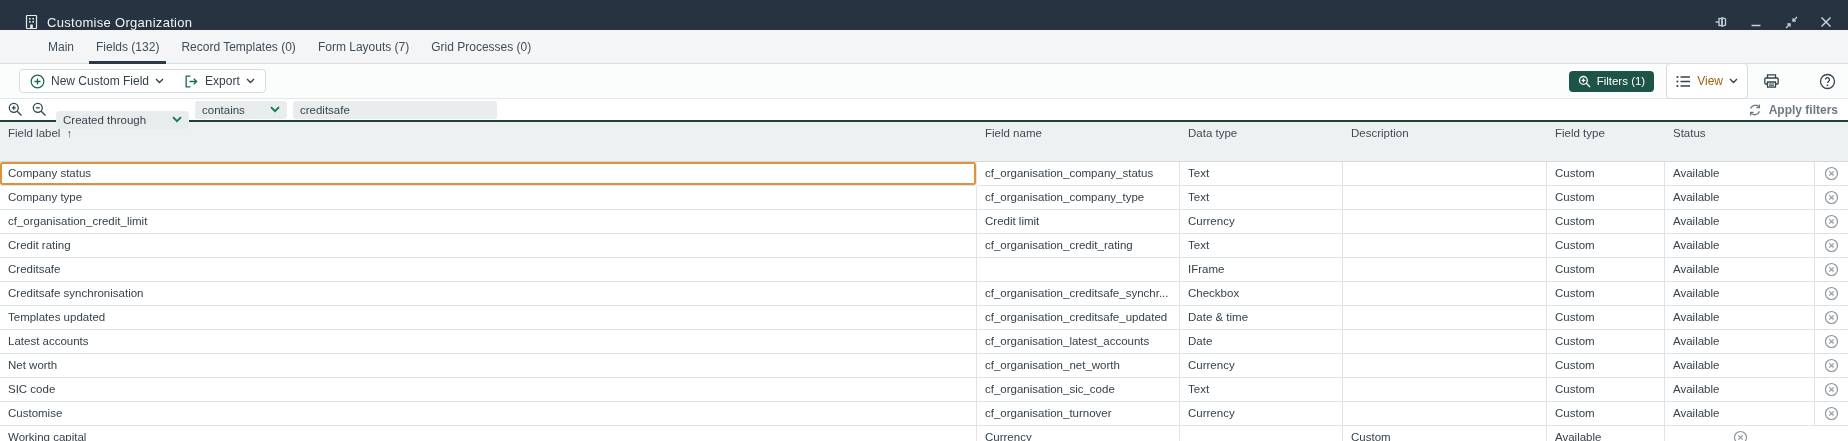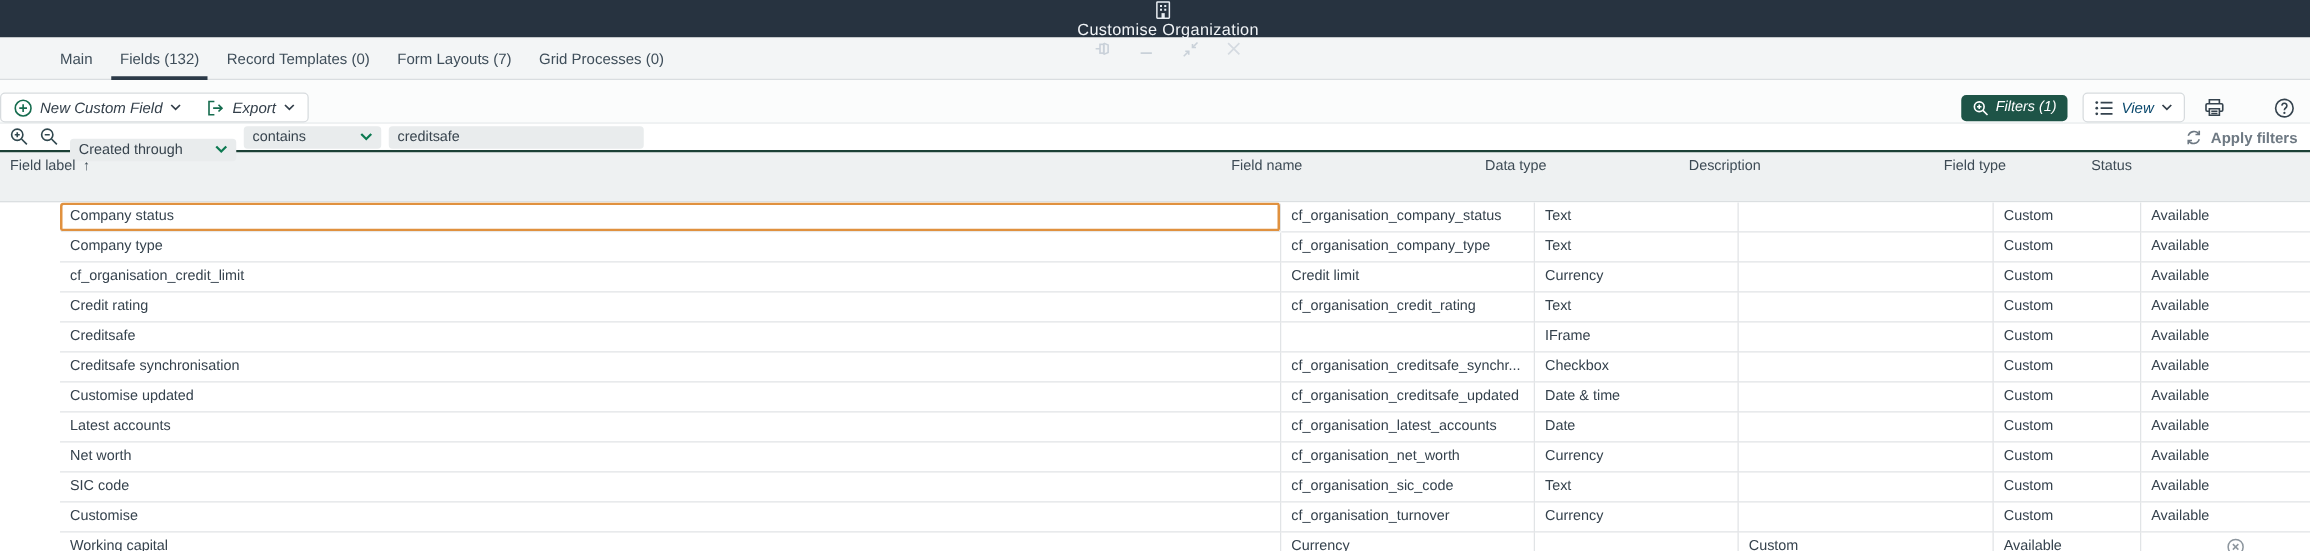--- a/index.html
+++ b/index.html
@@ -1,61 +1,61 @@
 <!DOCTYPE html>
 <html><head>
 <meta charset="utf-8">
 <style>
   * { margin:0; padding:0; box-sizing:border-box; }
   html,body { width:1848px; height:441px; overflow:hidden; }
   body { font-family:"Liberation Sans", sans-serif; background:#fff; color:#35424d; }
 
   
-  .titlebar { height:30px; background:#273340; display:flex; align-items:center; padding:0 14px 0 35px;flex-direction:column; }
+  .titlebar { height:30px; background:#273340; display:flex; align-items:flex-end; padding:0 14px 0 24px; }
   .titlebar .app-icon { display:flex; margin-right:8px; }
   .titlebar .title { color:#f1f4f7; font-size:13px; letter-spacing:.3px; }
   .titlebar .spacer { flex:1; }
   .win-controls { display:flex; align-items:center; gap:19px; }
   .win-btn { display:flex; align-items:center; justify-content:center; width:16px; height:16px; cursor:pointer; }
 
   
   .tabbar { height:34px; background:#f3f5f6; display:flex; align-items:stretch; padding-left:37px; border-bottom:1px solid #d9dde0; }
   .tab { position:relative; display:flex; align-items:center; padding:0 11px; font-size:12px; color:#3f4e5a; cursor:pointer; }
   .tab.active::after { content:""; position:absolute; left:4px; right:4px; bottom:-1px; height:3px; background:#2c3a48; }
 
   
-  .toolbar { height:35px; background:#fbfcfc; display:flex; align-items:flex-end; padding:0 10px 0 0; border-bottom:1px solid #e4e7e9;font-style:italic; }
+  .toolbar { height:35px; background:#fbfcfc; display:flex; align-items:center; padding:0 10px 0 19px; border-bottom:1px solid #e4e7e9; }
   .btn-group { display:flex; align-items:center; height:24px; background:#fff; border:1px solid #d7dbde; border-radius:4px; }
   .tool-btn { display:flex; align-items:center; gap:6px; padding:0 10px; height:100%; font-size:12px; color:#333f4a; cursor:pointer; white-space:nowrap; }
   .toolbar .spacer { flex:1; }
   .right-tools { display:flex; align-items:center; gap:12px;margin-left:17px; }
   .filters-pill { display:flex; align-items:center; gap:6px; height:21px; padding:0 9px; background:#1e5447; border-radius:4px; color:#fff; font-size:11.5px; cursor:pointer; }
-  .view-btn { display:flex; align-items:center; gap:6px; height:24px; padding:0 9px; background:#fff; border:1px solid #d7dbde; border-radius:4px; font-size:12px; color:#0c4a6e; cursor:pointer; }
+  .view-btn { display:flex; align-items:center; gap:6px; height:36px; padding:0 9px; background:#fff; border:1px solid #d7dbde; border-radius:4px; font-size:12px; color:#a16207; cursor:pointer; }
   .icon-btn { display:flex; align-items:center; justify-content:center; width:22px; height:22px; cursor:pointer; }
   .right-tools .gap { width:10px; }
 
   
   .filterbar { height:21px; background:#fff; display:flex; align-items:center; padding:0 10px 0 8px; }
   .mag-btn { display:flex; align-items:center; margin-right:9px; cursor:pointer; }
   .pill-select { display:flex; align-items:center; justify-content:space-between; height:18px; background:#e9eced; border-radius:3px; font-size:11.5px; color:#38444e; padding:0 7px; margin-right:6px; cursor:pointer; }
   .pill-select.field { width:133px;margin-top:20px; }
-  .pill-select.operator { width:110px; }
+  .pill-select.operator { width:92px; }
   .filter-input { width:204px; height:18px; background:#e9eced; border:none; border-radius:3px; font-family:"Liberation Sans",sans-serif; font-size:11.5px; color:#38444e; padding:0 7px; outline:none; }
   .filterbar .spacer { flex:1; }
   .apply-filters { display:flex; align-items:center; gap:7px; font-size:12px; color:#6e7983; cursor:pointer;font-weight:bold; }
 
   .dark-divider { height:2px; background:#1c4136; }
 
   
   .grid-row { display:grid; grid-template-columns:977px 203px 163px 204px 118px 150px 33px; }
   .thead { height:40px; background:#eef1f2; border-bottom:1px solid #d5d9db; }
   .th { font-size:11.5px; color:#3d4b55; line-height:23px; padding-left:8px; white-space:nowrap; overflow:hidden; cursor:pointer; }
   .th .sort-arrow { margin-left:6px; font-size:11px; }
   .tbody { background:#fff; }
-  .tr { height:24px; background:#fff;margin-left:48px; }
+  .tr { height:24px; background:#fff; }
   .td { font-size:11.5px; color:#35424d; line-height:23px; padding:0 8px; border-right:1px solid #e1e4e6; border-bottom:1px solid #e1e4e6; white-space:nowrap; overflow:hidden; }
   .td.action { border-right:none; display:flex; align-items:center; justify-content:center; padding:0; cursor:pointer; }
   .td.selected { box-shadow:inset 0 0 0 2px #e0913f; border-radius:3px; }
   .bottom-strip { height:7px; background:#d9dcde; border-top:1px solid #c6cacd; }
 
   svg { display:block; }
 </style>
 </head>
 <body>
 
@@ -326,21 +326,21 @@
       <div class="td">Custom</div>
       <div class="td">Available</div>
       <div class="td action">
         <svg width="15" height="15" viewBox="0 0 15 15" fill="none" stroke="#8d969e" stroke-width="1.2">
           <circle cx="7.5" cy="7.5" r="6"></circle>
           <path d="M5.3 5.3 L9.7 9.7 M9.7 5.3 L5.3 9.7"></path>
         </svg>
       </div>
     </div>
     <div class="tr grid-row">
-      <div class="td">Customise updated</div>
+      <div class="td">Templates updated</div>
       <div class="td">cf_organisation_creditsafe_updated</div>
       <div class="td">Date &amp; time</div>
       <div class="td"></div>
       <div class="td">Custom</div>
       <div class="td">Available</div>
       <div class="td action">
         <svg width="15" height="15" viewBox="0 0 15 15" fill="none" stroke="#8d969e" stroke-width="1.2">
           <circle cx="7.5" cy="7.5" r="6"></circle>
           <path d="M5.3 5.3 L9.7 9.7 M9.7 5.3 L5.3 9.7"></path>
         </svg>

